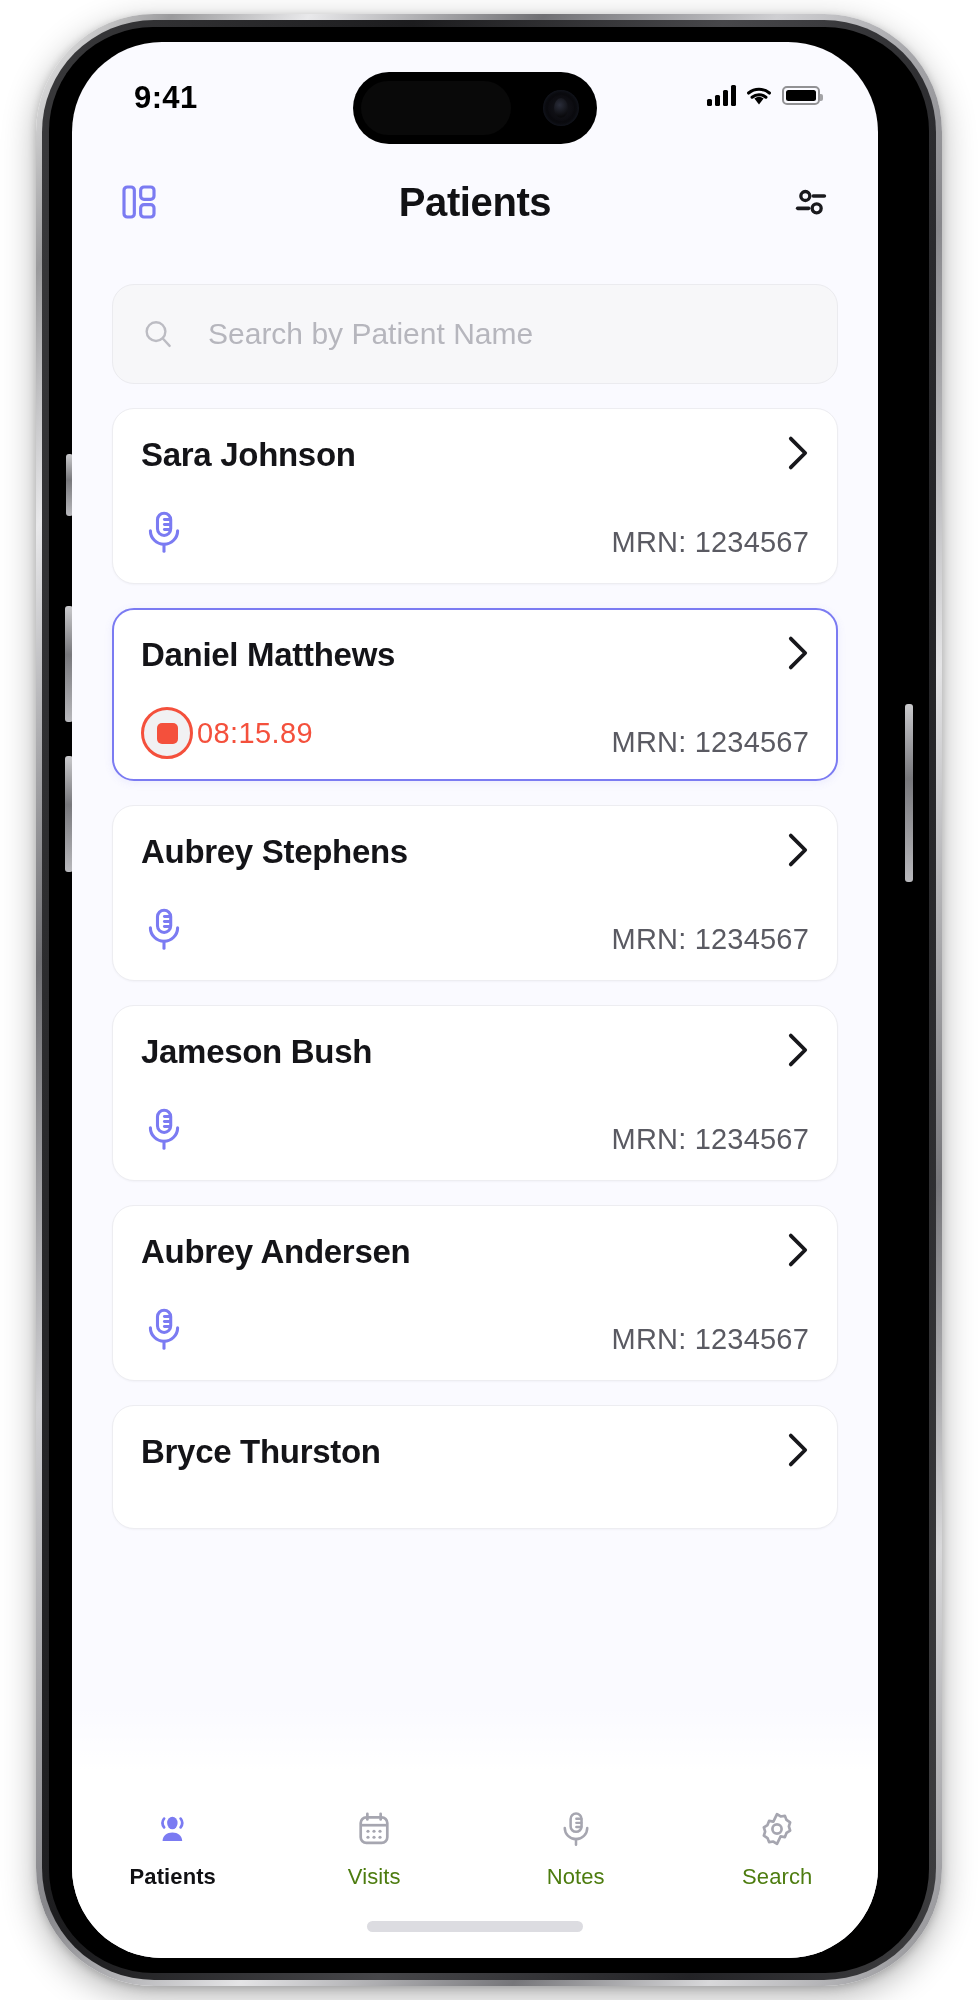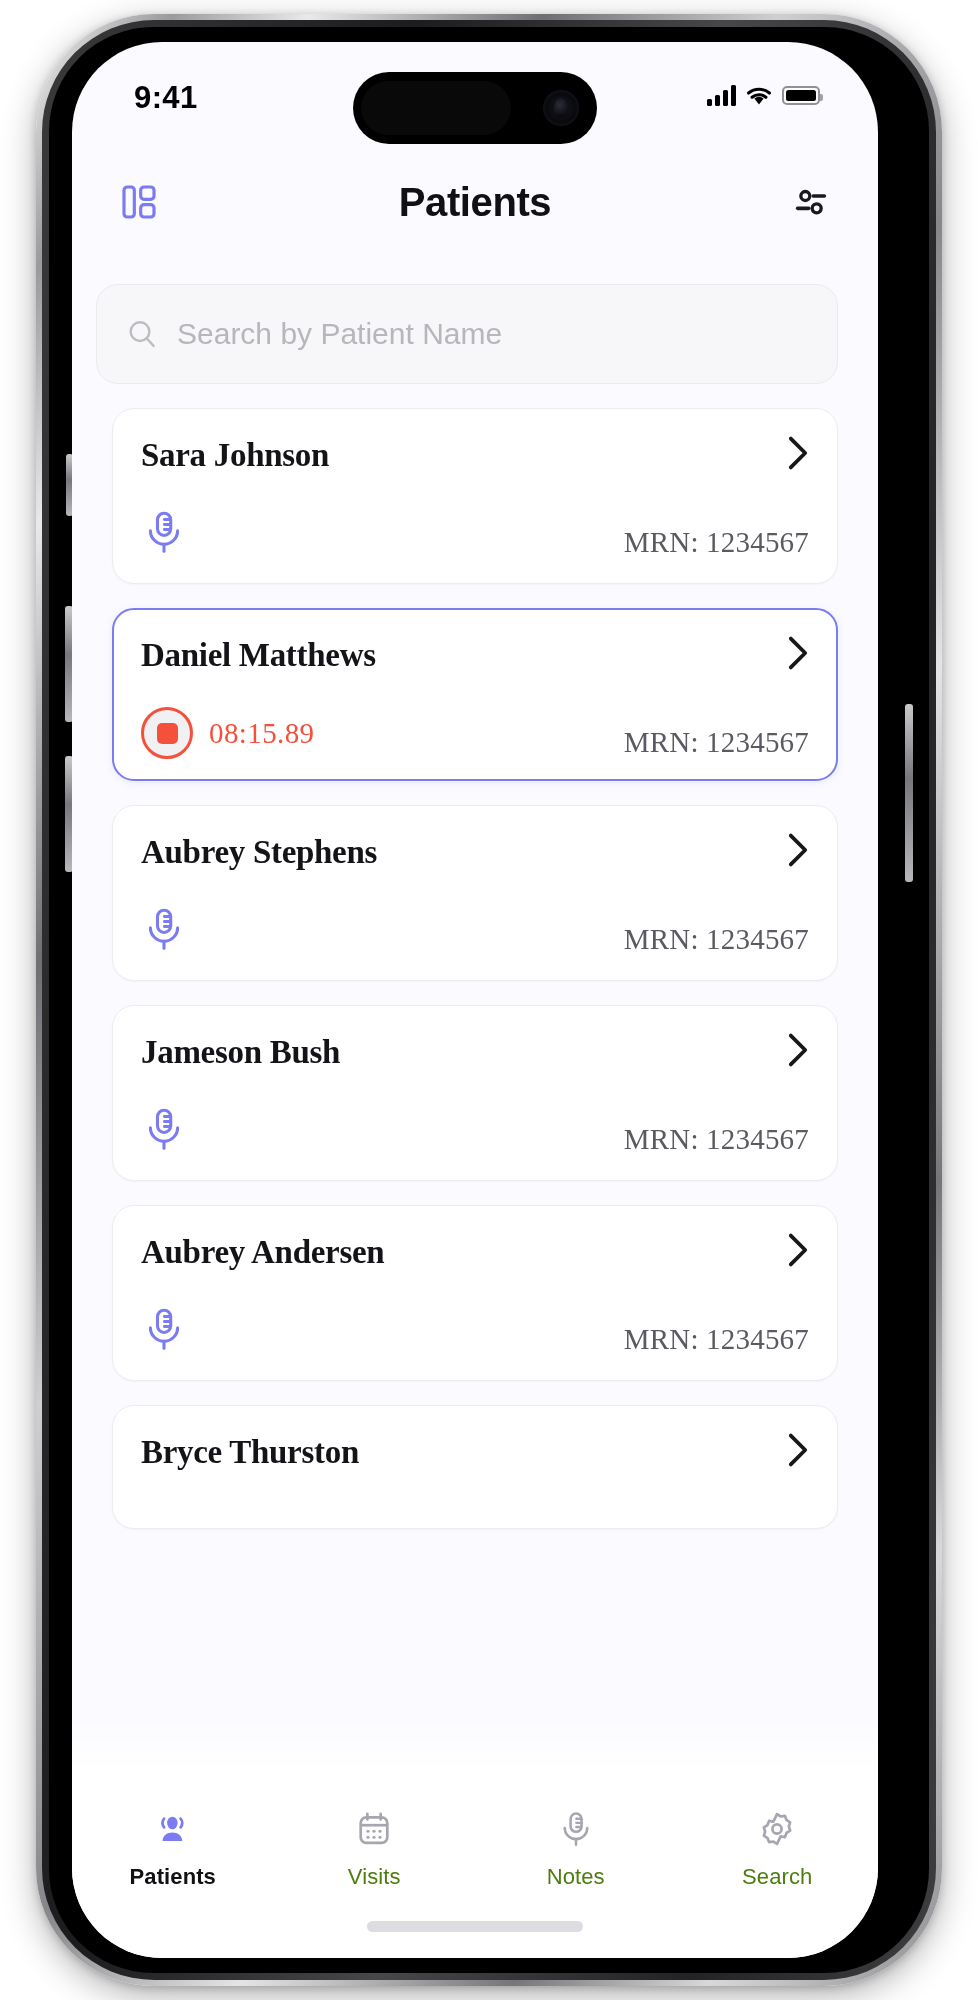--- a/index.html
+++ b/index.html
@@ -185,29 +185,29 @@
   
   .content {
     position: absolute;
     left: 0; top: 208px;
     width: 100%;
     bottom: 0;
     overflow: hidden;
   }
 
   .searchbar {
-    margin: 34px 40px 0 24px;
+    margin: 34px 40px 0 40px;
     height: 100px;
     border-radius: 22px;
     background: #f7f7f9;
     border: 1px solid #ebebef;
     display: flex;
     align-items: center;
     padding: 11px 28px;
-    gap: 18px;
+    gap: 33px;
   }
   .search-input {
     flex: 1;
     border: none;
     outline: none;
     background: transparent;
     font-family: "Liberation Sans", sans-serif;
     font-size: 30px;
     color: #3a3a44;
   }
@@ -216,21 +216,20 @@
   .cards { margin: 24px 40px 0 40px; }
 
   .pcard {
     position: relative;
     background: #ffffff;
     border: 1px solid #ededf1;
     border-radius: 22px;
     padding: 26px 28px 24px 28px;
     margin-bottom: 24px;
     box-shadow: 0 1px 2px rgba(20,20,50,.035);
-    font-family: Liberation Serif, serif;
   }
   .pcard.is-active {
     border: 2px solid #7b7bf2;
     padding: 25px 27px 20px 27px;
     box-shadow: 0 2px 8px rgba(110,110,240,.10);
   }
 
   .pcard-top {
     display: flex;
     align-items: center;
@@ -244,21 +243,21 @@
     letter-spacing: -.3px;
   }
   .chev { width: 22px; height: 36px; flex: none; }
 
   .pcard-bottom {
     display: flex;
     align-items: flex-end;
     justify-content: space-between;
     min-height: 52px;
   }
-  .pleft { display: flex; align-items: center; gap: 16px; }
+  .pleft { display: flex; align-items: center; gap: 4px; }
   .mrn {
     font-size: 29px;
     color: #5a5a62;
     letter-spacing: .2px;
   }
 
   .stop-btn {
     width: 52px; height: 52px;
     border-radius: 50%;
     border: 3px solid #f4503c;

